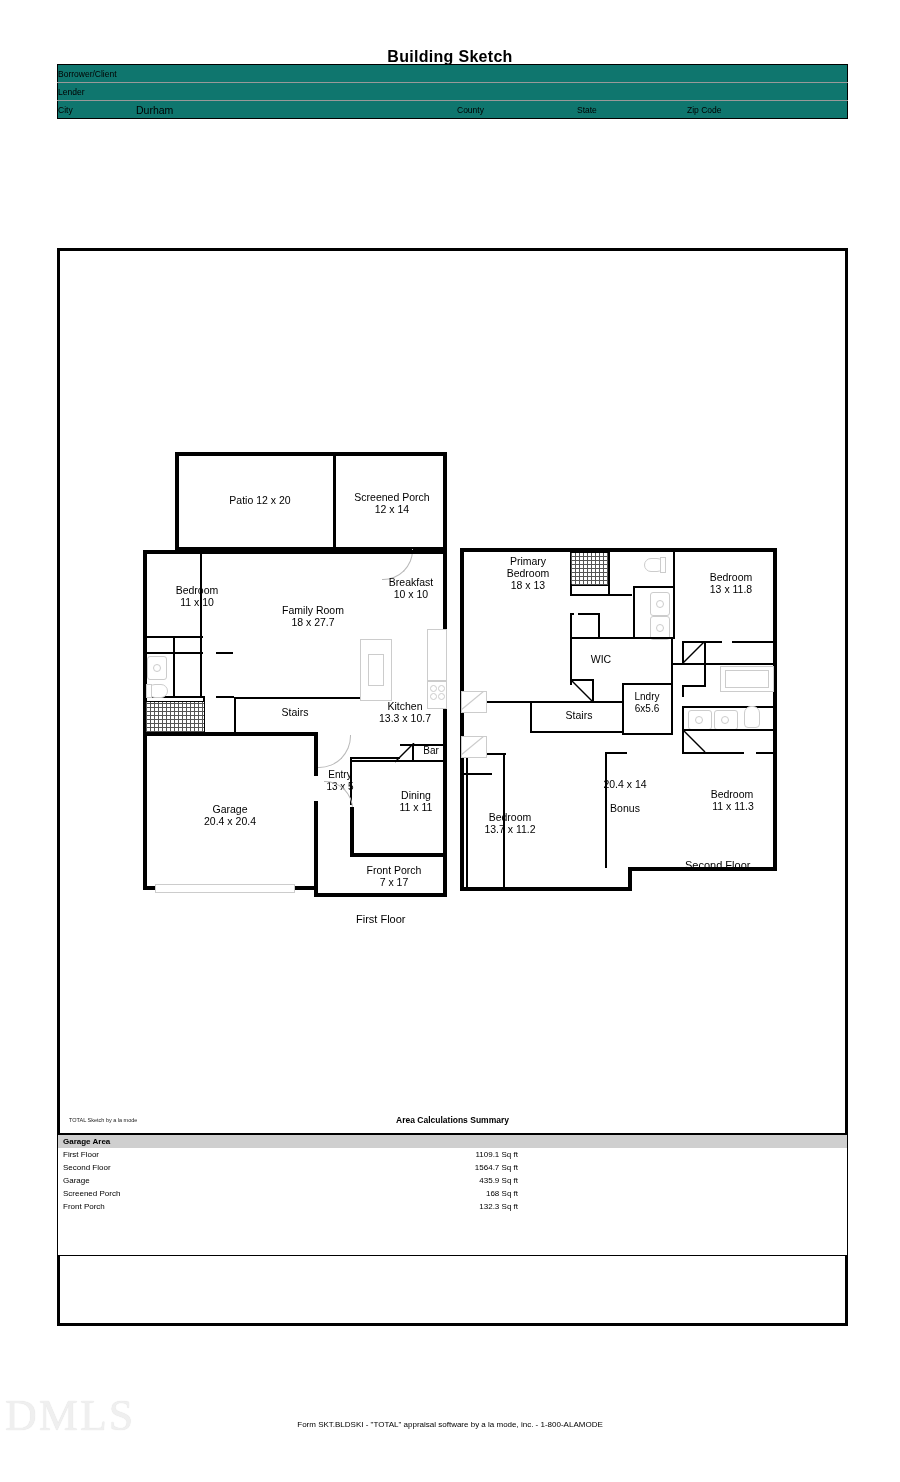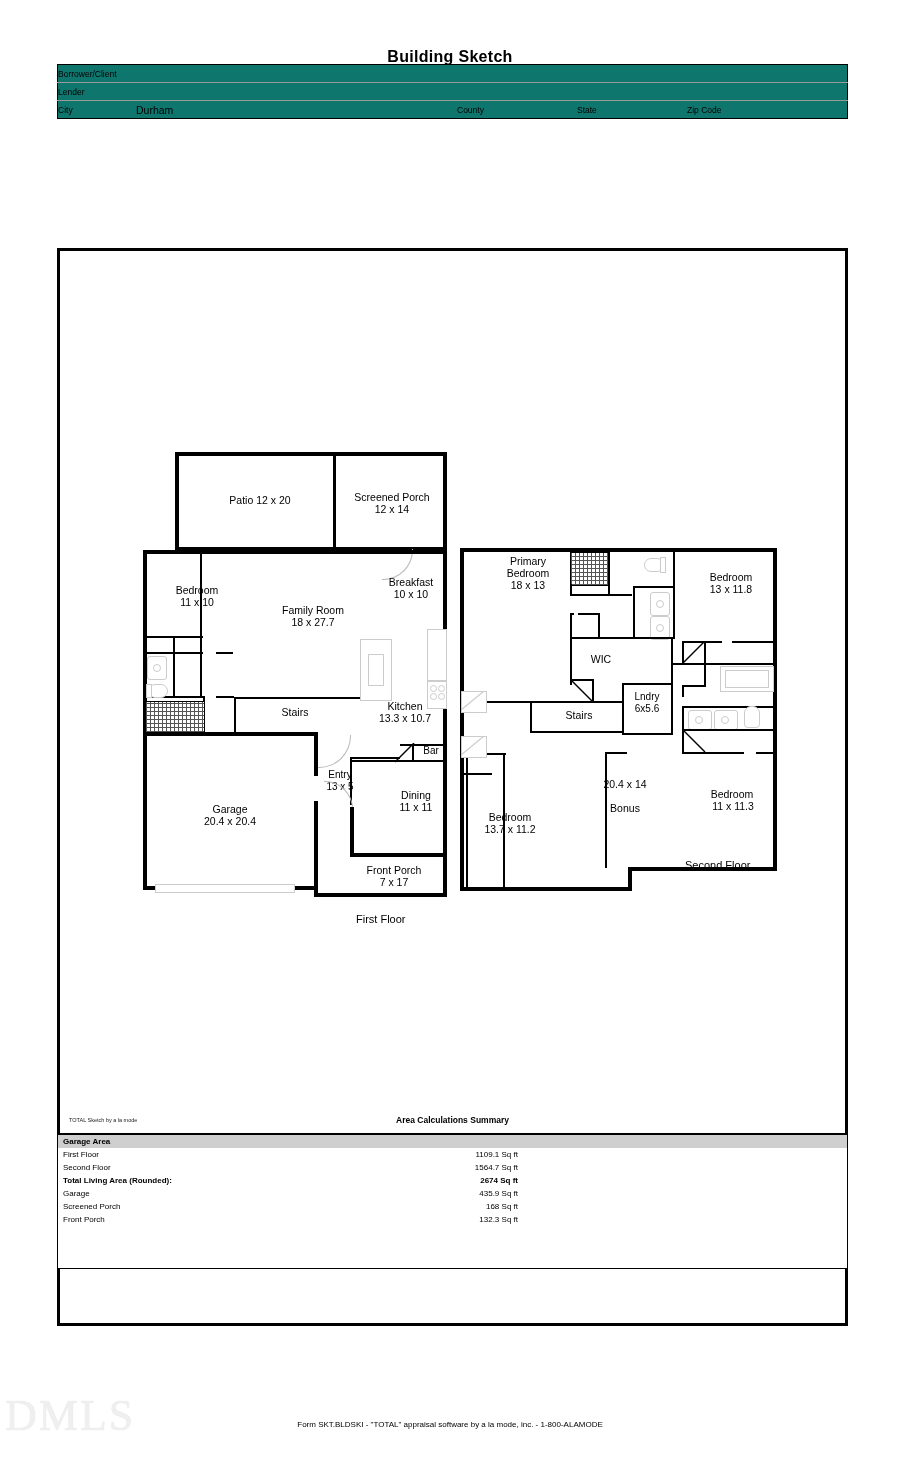--- a/index.html
+++ b/index.html
@@ -341,25 +341,20 @@
   <tr>
     <td class="c-name">First Floor</td>
     <td class="c-val">1109.1 Sq ft</td>
     <td class="c-pad"></td>
   </tr>
   <tr>
     <td class="c-name">Second Floor</td>
     <td class="c-val">1564.7 Sq ft</td>
     <td class="c-pad"></td>
   </tr>
-  <tr class="bold">
-    <td class="c-name">Total Living Area (Rounded):</td>
-    <td class="c-val">2674 Sq ft</td>
-    <td class="c-pad"></td>
-  </tr>
   <tr>
     <td class="c-name">Garage</td>
     <td class="c-val">435.9 Sq ft</td>
     <td class="c-pad"></td>
   </tr>
   <tr>
     <td class="c-name">Screened Porch</td>
     <td class="c-val">168 Sq ft</td>
     <td class="c-pad"></td>
   </tr>

